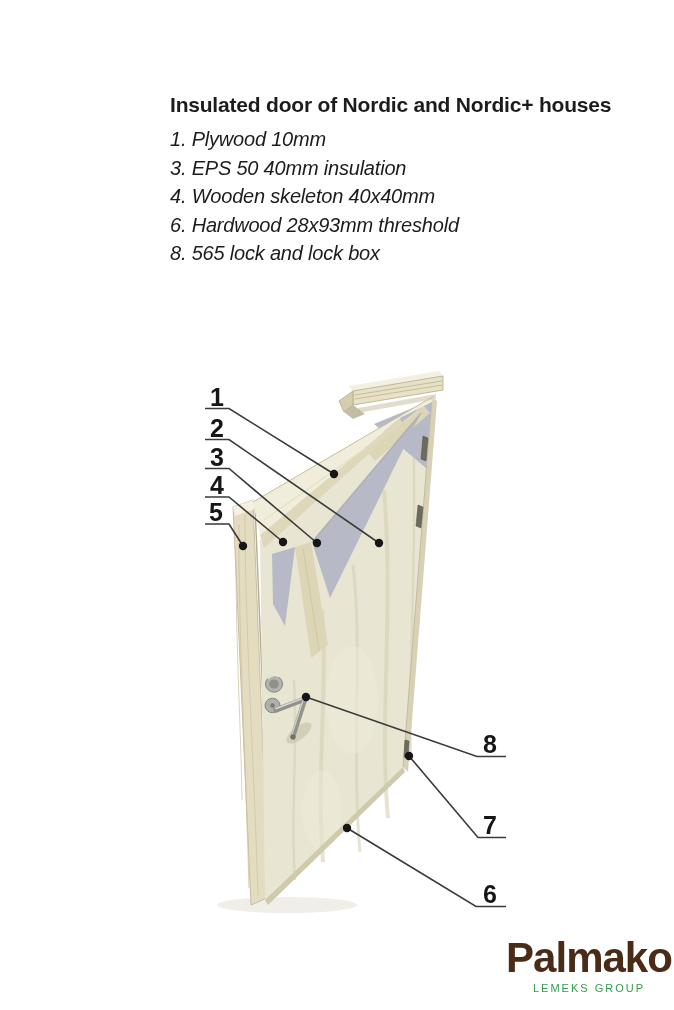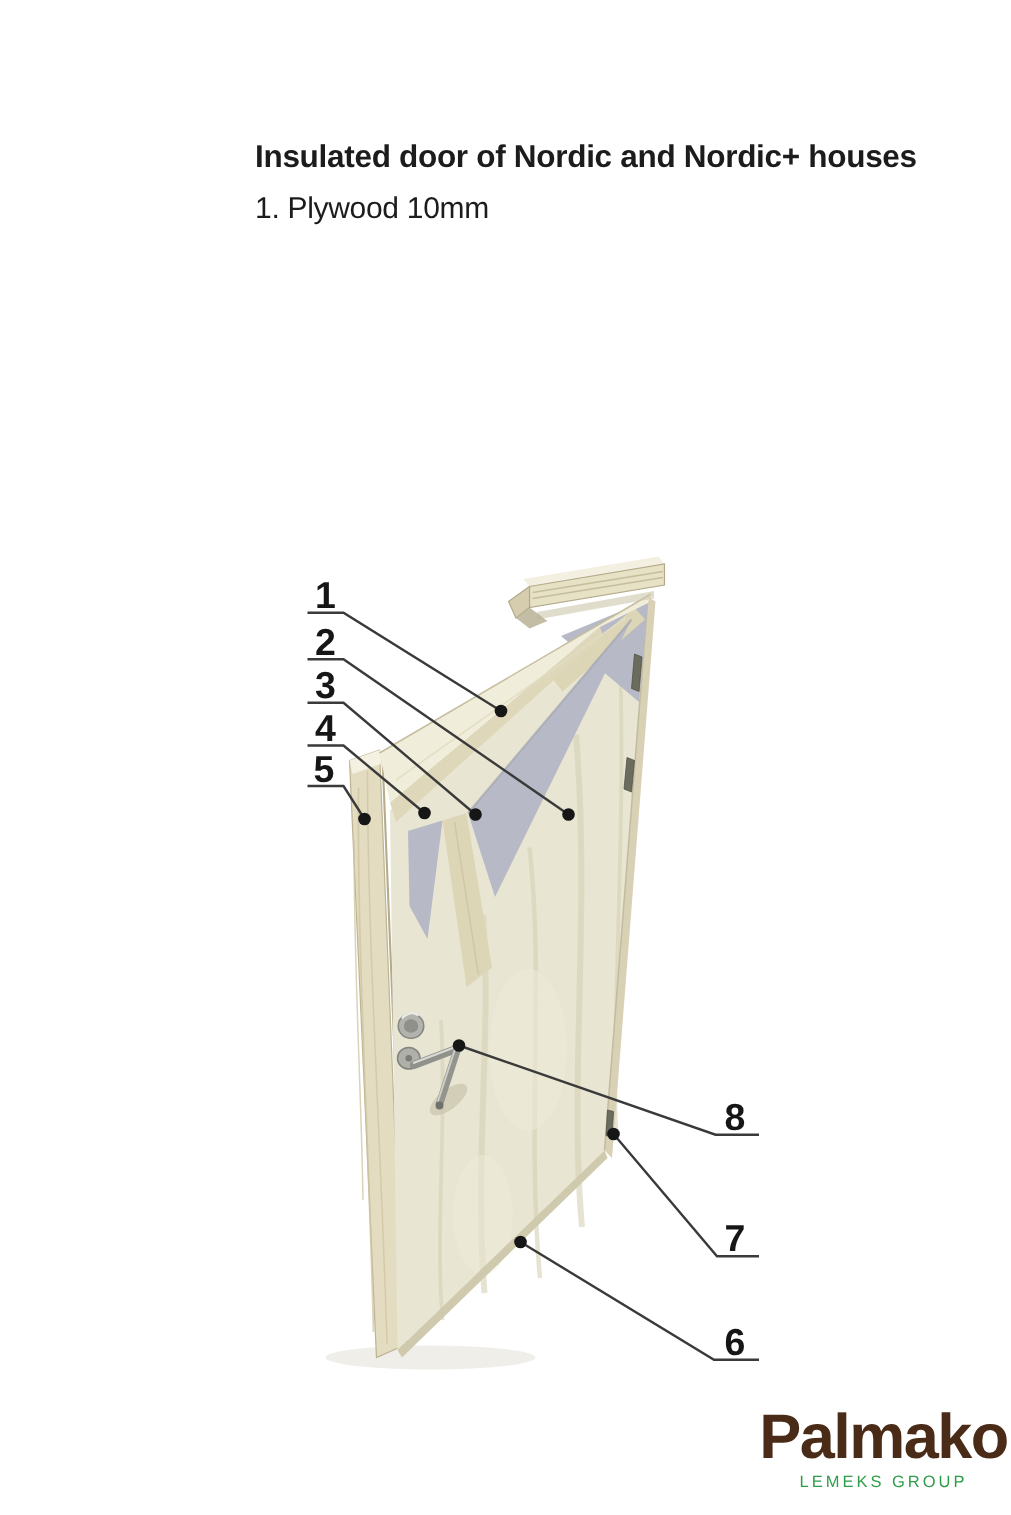--- a/index.html
+++ b/index.html
@@ -2,21 +2,21 @@
 <html style="--face: #e8e5d2; --face_edge: #d8d1b5; --eps: #b7bac6; --wood_strip: #ddd6b6; --top_band: #f0edda; --band2: #ded7ba; --post: #e3dcc0; --bar: #e7e1c6; --hinge: #6b6b5e; --metal: #94948e; --line: #3a3a3a; --label: #161616; --text: #1c1c1c; --brand: #4a2b17; --sub: #2e9e4a;"><head>
 <meta charset="utf-8">
 <style>
   html,body{margin:0;padding:0;background:#ffffff;}
   .page{position:relative;width:674px;height:1010px;background:#ffffff;overflow:hidden;
         font-family:"Liberation Sans",sans-serif;margin-left:22px;}
   
   .header{position:absolute;left:148px;top:92px;color:var(--text);}
   .title{font-size:21px;font-weight:bold;line-height:26px;letter-spacing:-0.2px;}
   .parts{margin-top:7px;}
-  .part{font-size:20px;line-height:28.6px;letter-spacing:-0.2px;}
+  .part{font-size:20px;line-height:28.6px;letter-spacing:-0.2px;font-style:italic;}
   
   .diagram{position:absolute;left:0;top:0;}
   .f-face{fill:var(--face);}
   .f-eps{fill:var(--eps);}
   .f-post{fill:var(--post);}
   .f-edge{fill:var(--face_edge);}
   .f-strip{fill:var(--wood_strip);}
   .f-band1{fill:var(--top_band);}
   .f-band2{fill:var(--band2);}
   .f-bar{fill:var(--bar);}
@@ -36,20 +36,24 @@
 </style>
 </head>
 <body>
 
 <div class="page">
 
   <div class="header">
     <div class="title">Insulated door of Nordic and Nordic+ houses</div>
     <div class="parts">
       <div class="part">1. Plywood 10mm</div>
+      <div class="part">3. EPS 50 40mm insulation</div>
+      <div class="part">4. Wooden skeleton 40x40mm</div>
+      <div class="part">6. Hardwood 28x93mm threshold</div>
+      <div class="part">8. 565 lock and lock box</div>
     </div>
   </div>
 
   <svg class="diagram" width="674" height="1010" viewBox="0 0 674 1010" xmlns="http://www.w3.org/2000/svg">
 
     <ellipse cx="265" cy="905" rx="70" ry="8" fill="#efeee9"></ellipse>
 
     <g>
 
       <g>

